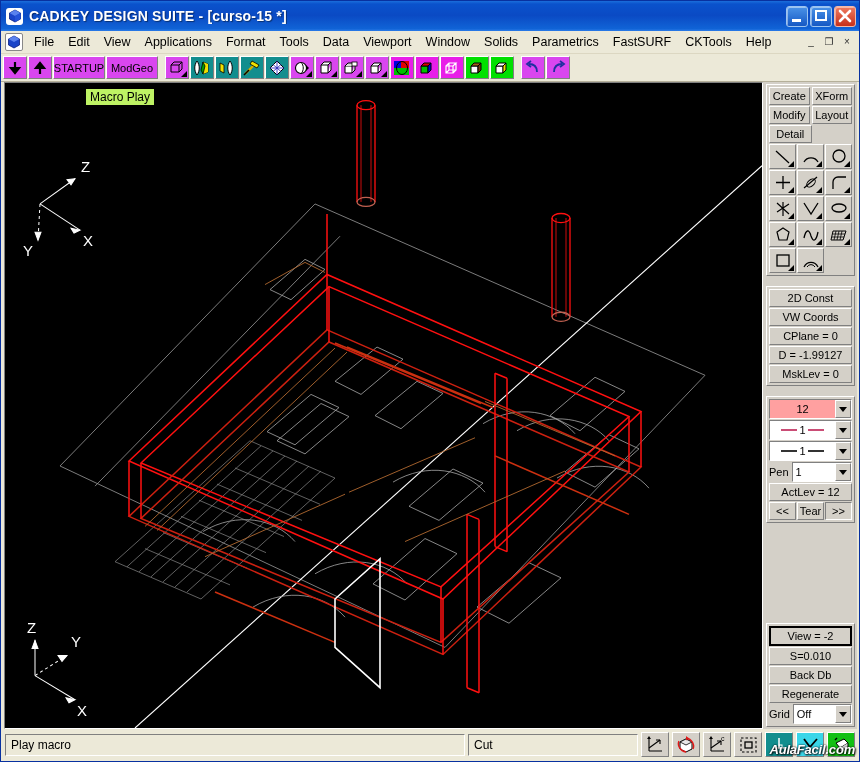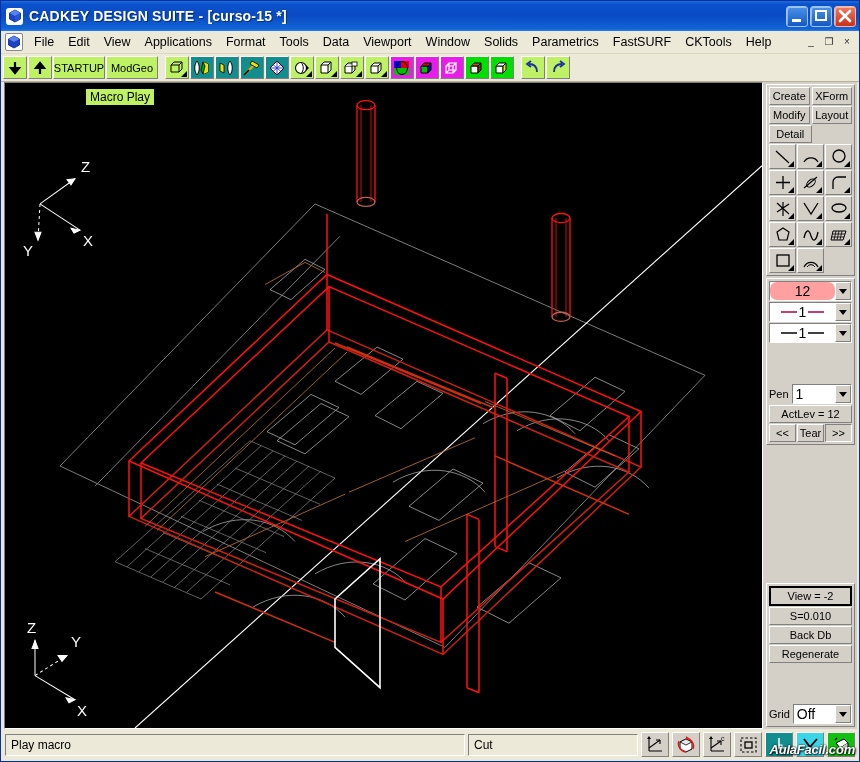--- a/index.html
+++ b/index.html
@@ -77,21 +77,21 @@
   #toolbar {
     height: 28px; flex: 0 0 28px;
     background: #ece9d8;
     display: flex; align-items: center; gap: 1px;
     padding: 1px 2px;
     border-bottom: 1px solid #b5b09a;
   }
   .tbtn {
     width: 24px; height: 23px; flex: 0 0 24px;
     border: 1px solid; border-color: #fff #808080 #808080 #fff;
-    background: #bef264; cursor: pointer;
+    background: #d946ef; cursor: pointer;
     display: flex; align-items: center; justify-content: center;
     position: relative;
   }
   .tbtn.wide { width: 52px; flex: 0 0 52px; font-size: 11px; color: #000; }
   .tbtn.teal { background: #128e8e; }
   .tbtn.magenta { background: #e81ee8; }
   .tbtn.green { background: #00e000; }
   .tbsep { width: 5px; flex: 0 0 5px; }
   .tbtn .drop-tri {
     position: absolute; right: 1px; bottom: 1px;
@@ -115,21 +115,21 @@
     background: #bef264; border: 1px solid #000;
     font-size: 12px; padding: 1px 4px; color: #000;
     white-space: nowrap; z-index: 9;
   }
 
   
   #rightpanel {
     width: 94px; flex: 0 0 94px;
     display: flex; flex-direction: column;
     background: #d4d0c8;
-    padding: 2px 2px 2px 3px; gap: 2px;
+    padding: 2px 2px 2px 3px; gap: 10px;
   }
   .pgroup {
     border: 1px solid; border-color: #fff #808080 #808080 #fff;
     padding: 2px; display: flex; flex-direction: column; gap: 1px;
     background: #d4d0c8;
   }
   .rowflex { display: flex; gap: 2px; }
   .pbtn {
     background: #d4d0c8; border: 1px solid;
     border-color: #fff #808080 #808080 #fff;
@@ -157,35 +157,35 @@
   }
   .icogrid { display: flex; flex-wrap: wrap; gap: 1px; width: 87px; }
 
   .combo {
     display: flex; height: 20px; align-items: stretch;
     border: 1px solid; border-color: #808080 #fff #fff #808080;
     background: #fff;
   }
   .combo .cval {
     flex: 1 1 auto; display: flex; align-items: center; justify-content: center;
-    font-size: 14px; color: #000; overflow: hidden; white-space: nowrap; border-radius: 7px;
+    font-size: 11px; color: #000; overflow: hidden; white-space: nowrap;
   }
   .combo.pink .cval { background: #ffa0a0; }
   .combo .carrow {
     width: 16px; flex: 0 0 16px;
     background: #d4d0c8;
     border: 1px solid; border-color: #fff #808080 #808080 #fff;
     display: flex; align-items: center; justify-content: center;
   }
   .carrow i {
     width: 0; height: 0; display:block;
     border-left: 4px solid transparent; border-right: 4px solid transparent;
     border-top: 5px solid #000;
   }
-  .labelrow { display: flex; align-items: center; gap: 3px; margin-top: 40px; }
+  .labelrow { display: flex; align-items: center; gap: 3px; }
   .labelrow span.lbl { font-size: 11px; color: #000; }
   .tearrow { display: flex; gap: 1px; }
   .tearrow .pbtn { flex: 1 1 0; font-size: 11px; }
 
   
   #statusbar {
     height: 32px; flex: 0 0 32px;
     background: #ece9d8; display: flex; align-items: center;
     gap: 3px; padding: 3px 4px 4px 4px;
   }
@@ -646,20 +646,27 @@
           <div class="icobtn">
             <svg width="20" height="18">
               <path d="M3,15 A8,9 0 0 1 17,15" stroke="#000" stroke-width="1.2" fill="none"></path>
               <path d="M6,15 A5,6 0 0 1 14,15" stroke="#000" stroke-width="1" fill="none"></path>
             </svg>
             <span class="drop-tri"></span>
           </div>
         </div>
       </div>
 
+      <div class="pgroup">
+        <div class="pbtn full">2D Const</div>
+        <div class="pbtn full">VW Coords</div>
+        <div class="pbtn full">CPlane = 0</div>
+        <div class="pbtn full">D = -1.99127</div>
+        <div class="pbtn full">MskLev = 0</div>
+      </div>
 
       <div class="pgroup">
         <div class="combo pink">
           <div class="cval">12</div>
           <div class="carrow">
               <i></i>
             </div>
         </div>
 
         <div class="combo">

